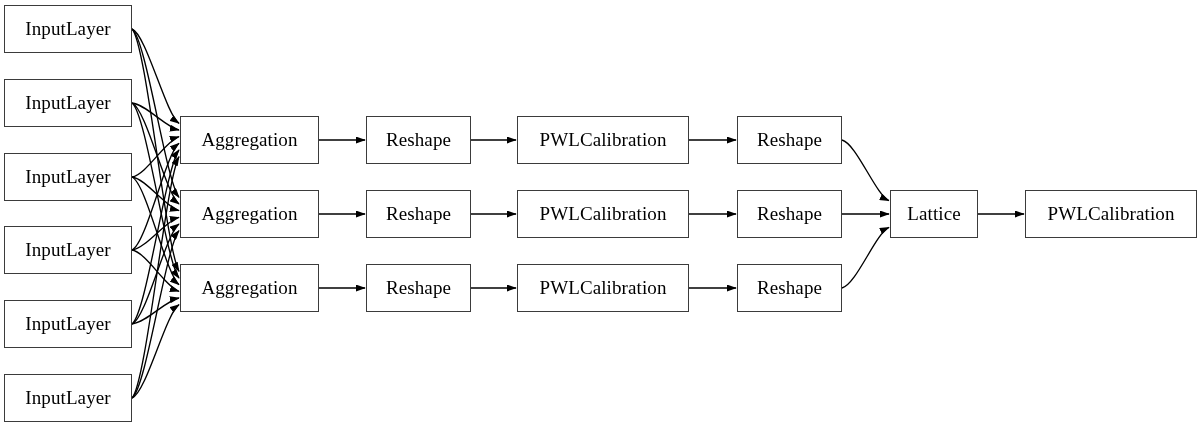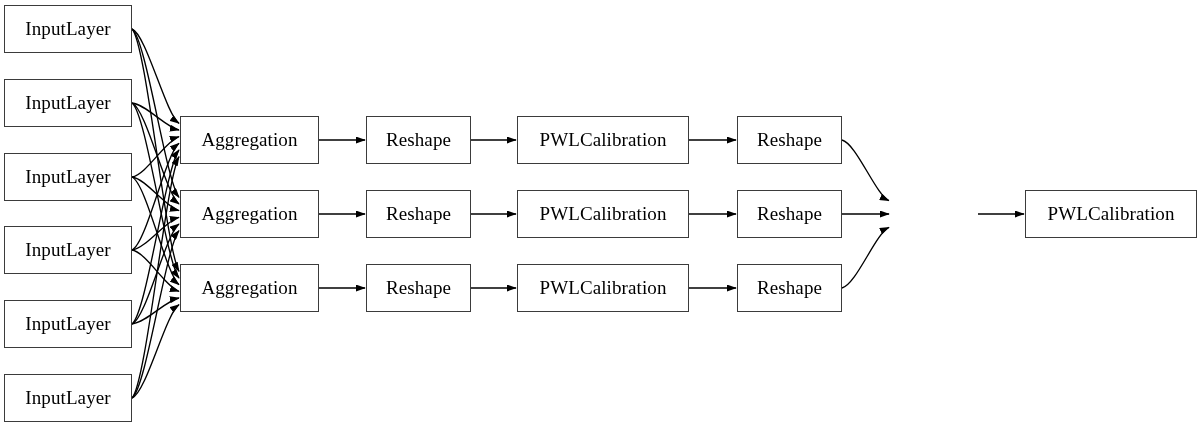--- a/index.html
+++ b/index.html
@@ -143,17 +143,20 @@
       </div>
       <div class="node" style="left: 737px; top: 116px; width: 105px; height: 48px;">
         <span class="node-label">Reshape</span>
       </div>
       <div class="node" style="left: 737px; top: 190px; width: 105px; height: 48px;">
         <span class="node-label">Reshape</span>
       </div>
       <div class="node" style="left: 737px; top: 264px; width: 105px; height: 48px;">
         <span class="node-label">Reshape</span>
       </div>
+      <div class="node" style="left: 890px; top: 190px; width: 88px; height: 48px;">
+        <span class="node-label">Lattice</span>
+      </div>
       <div class="node" style="left: 1025px; top: 190px; width: 172px; height: 48px;">
         <span class="node-label">PWLCalibration</span>
       </div>
     </div>
 </div>
 
 </body></html>

